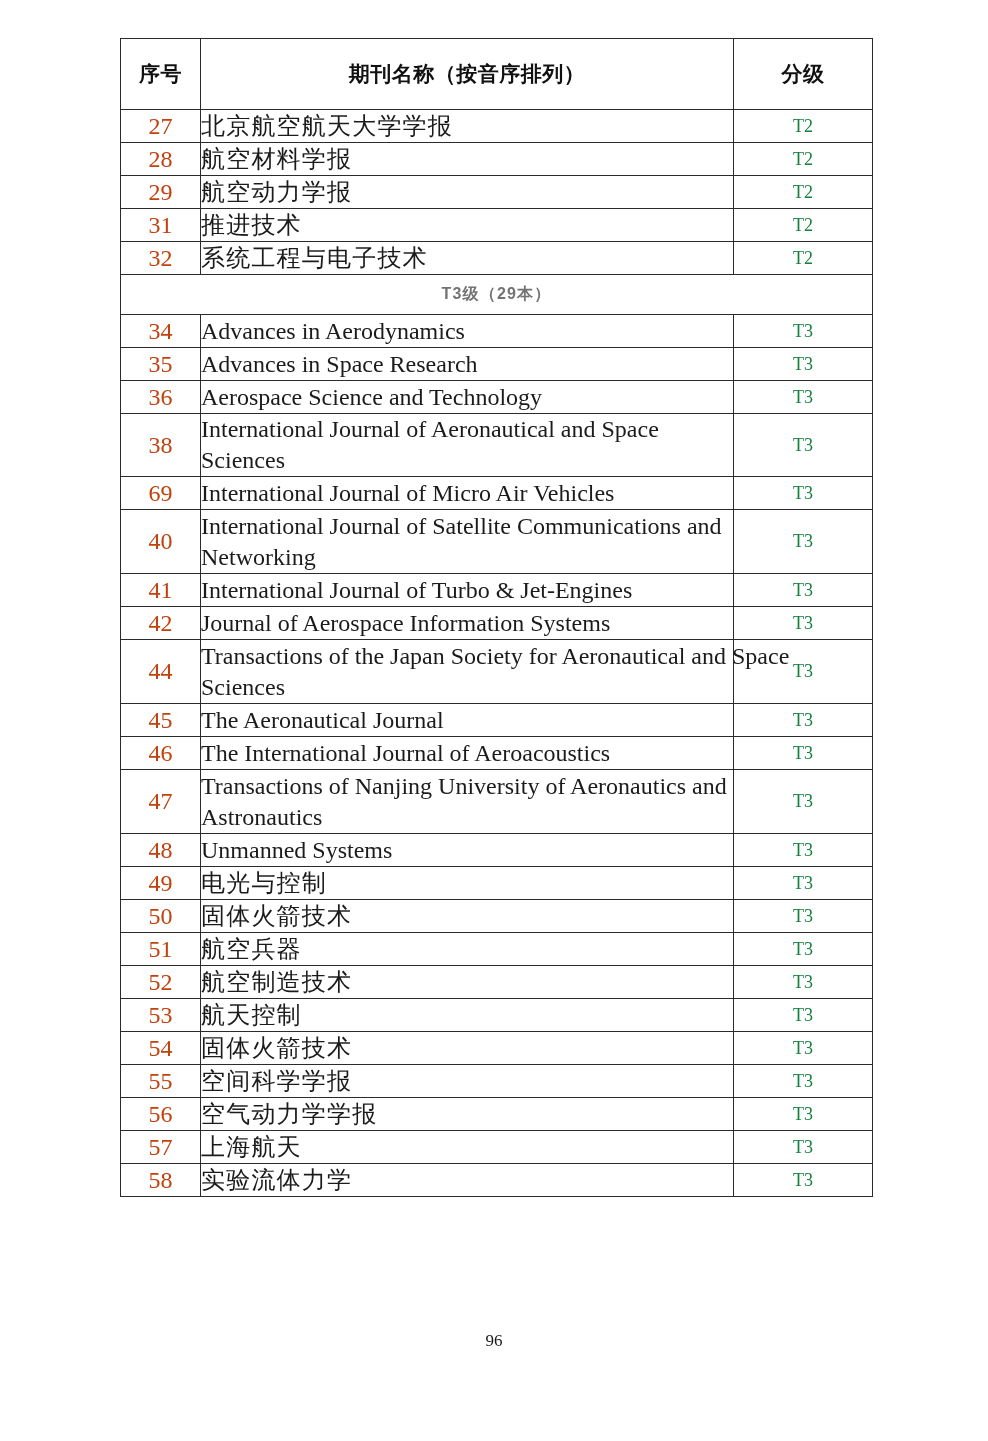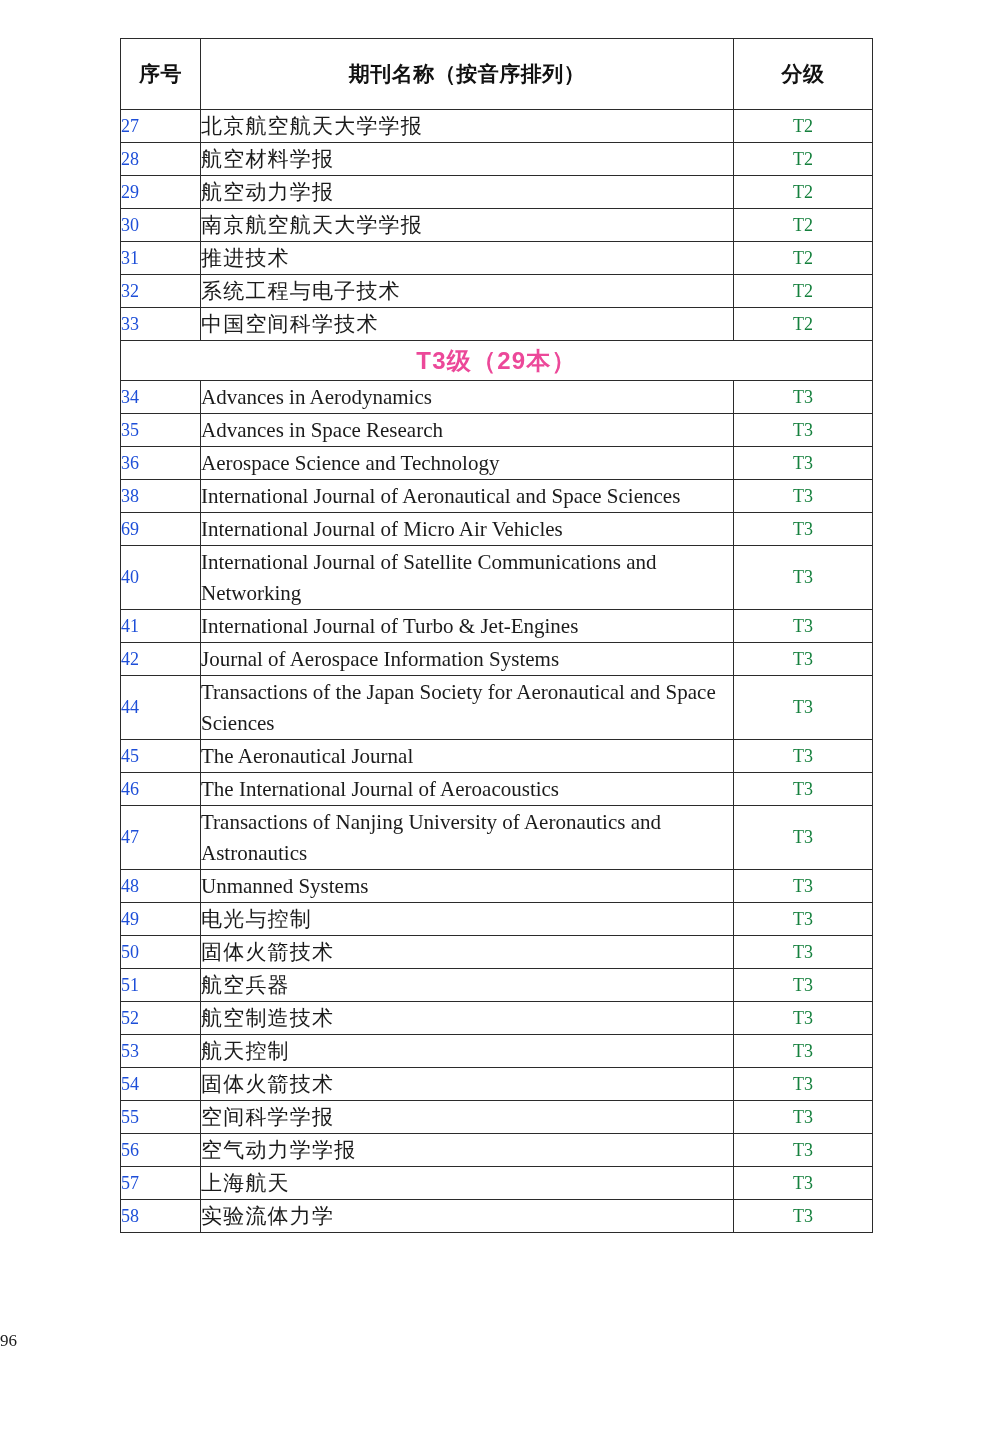--- a/index.html
+++ b/index.html
@@ -56,34 +56,35 @@
     letter-spacing: 0.5px;
     color: #111111;
   }
 
   
   .section-cell {
     height: 39px;
     text-align: center;
     font-family: "Liberation Sans", "DejaVu Sans", sans-serif;
     font-weight: bold;
-    font-size: 24px;
+    font-size: 16px;
     letter-spacing: 0.5px;
-    color: #ec4899;
+    color: #737373;
   }
 
   
   .idx-cell {
     height: 32px;
-    font-size: 18px;
-    color: #1d4ed8;
+    text-align: center;
+    font-size: 24px;
+    color: #c2410c;
   }
   .name-cell {
     text-align: left;
-    font-size: 21px;
+    font-size: 24px;
     padding-left: 12px;
     padding-right: 6px;
     line-height: 31px;
     color: #1b1b1b;
   }
   .tier-cell {
     text-align: center;
     font-size: 18px;
     color: #15803d;
   }
@@ -98,21 +99,21 @@
   tr.two-line .name-cell { line-height: 31px; }
 
   .wrap-line { display: block; white-space: nowrap; }
 
   
   .page-number {
     position: absolute;
     left: 0;
     top: 1331px;
     width: 988px;
-    text-align: left;
+    text-align: center;
     font-size: 17px;
     color: #1b1b1b;
   }
 </style>
 </head>
 <body>
 
 <div class="page">
 
   <table class="journal-table">
@@ -138,37 +139,27 @@
         <td class="idx-cell">28</td>
         <td class="name-cell cjk">航空材料学报</td>
         <td class="tier-cell">T2</td>
       </tr>
       <tr>
         <td class="idx-cell">29</td>
         <td class="name-cell cjk">航空动力学报</td>
         <td class="tier-cell">T2</td>
       </tr>
       <tr>
-        <td class="idx-cell">30</td>
-        <td class="name-cell cjk">南京航空航天大学学报</td>
-        <td class="tier-cell">T2</td>
-      </tr>
-      <tr>
         <td class="idx-cell">31</td>
         <td class="name-cell cjk">推进技术</td>
         <td class="tier-cell">T2</td>
       </tr>
       <tr>
         <td class="idx-cell">32</td>
         <td class="name-cell cjk">系统工程与电子技术</td>
-        <td class="tier-cell">T2</td>
-      </tr>
-      <tr>
-        <td class="idx-cell">33</td>
-        <td class="name-cell cjk">中国空间科学技术</td>
         <td class="tier-cell">T2</td>
       </tr>
 
       <tr>
         <td class="section-cell cjk" colspan="3">T3级（29本）</td>
       </tr>
 
       <tr>
         <td class="idx-cell">34</td>
         <td class="name-cell">Advances in Aerodynamics</td>

